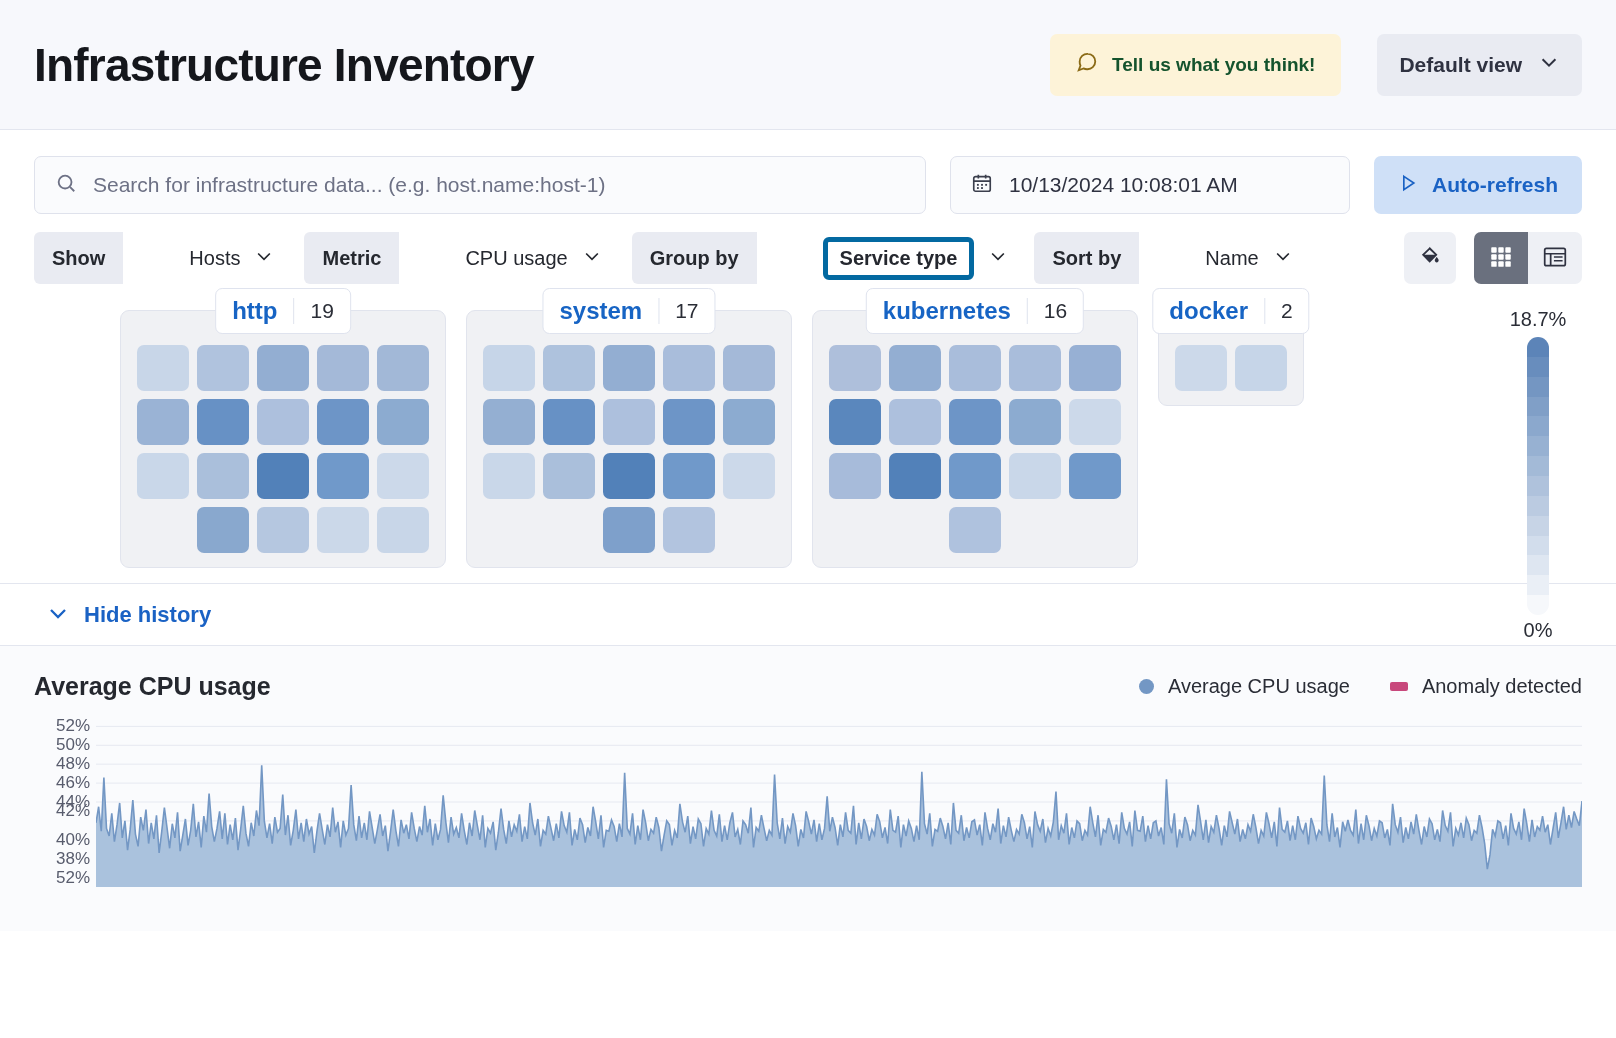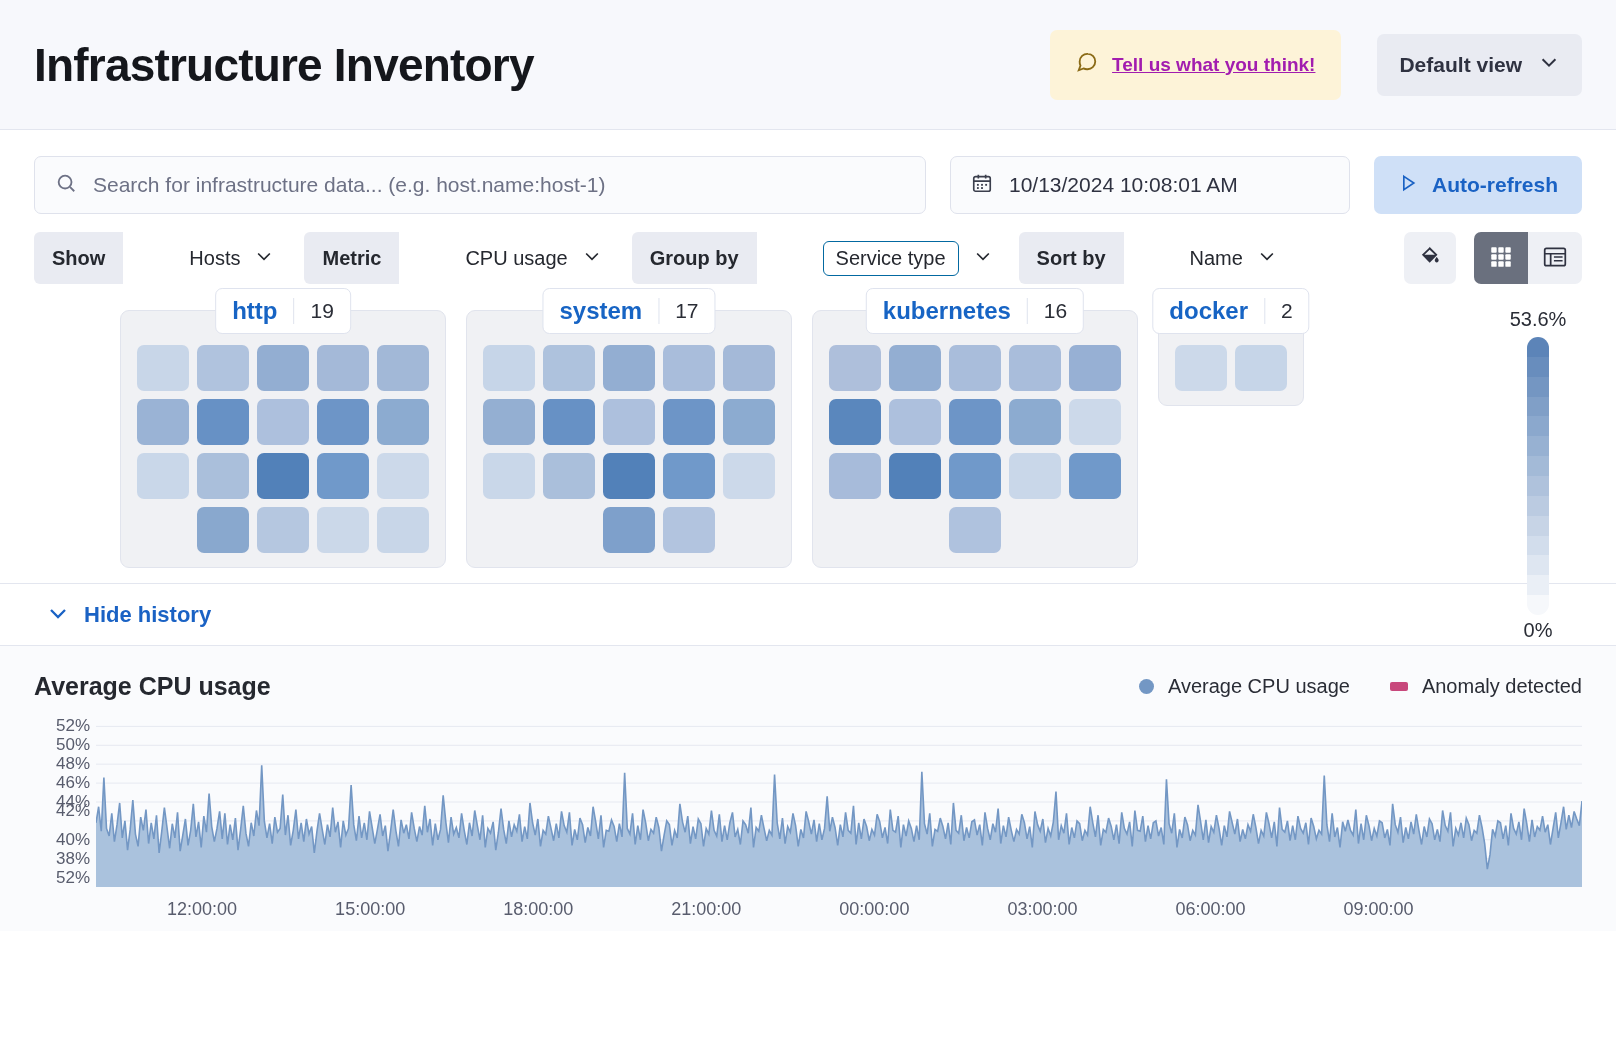--- a/index.html
+++ b/index.html
@@ -29,28 +29,27 @@
   }
   .header-right {
     position: absolute;
     right: 34px; top: 50%; transform: translateY(-50%);
     display: flex; align-items: center; gap: 36px;
   }
   .feedback-btn {
     background: #fdf3d8;
     border: none;
     border-radius: 7px;
-    height: 70px;
+    height: 62px;
     padding: 0 26px;
     display: flex; align-items: center; gap: 14px;
-    color: #a21caf;
+    color: #14532d;
     font-size: 19px; font-weight: 700;
     cursor: pointer;
     font-family: inherit;
-    text-decoration: underline;
   }
   .default-view-btn {
     background: #e9ebf2;
     border: none;
     border-radius: 7px;
     height: 62px;
     padding: 0 22px;
     display: flex; align-items: center; gap: 16px;
     color: #2f3241;
     font-size: 21px; font-weight: 600;
@@ -116,24 +115,24 @@
     height: 52px;
     display: flex; align-items: center; gap: 14px;
     padding: 0 18px;
     font-size: 20px; color: #25282f;
     border-radius: 0 6px 6px 0;
     cursor: pointer;
     margin-left: 48px;
   }
   .filter-value.pill-wrap { padding-right: 14px; }
   .pill {
-    border: 1px solid #0369a1;
+    border: 5px solid #0369a1;
     border-radius: 6px;
     padding: 5px 12px;
-    font-weight: 400; font-size: 20px;
+    font-weight: 700; font-size: 20px;
   }
   .view-tools {
     position: absolute; right: 34px; top: 18px;
     display: flex; align-items: center; gap: 18px;
   }
   .icon-btn {
     width: 52px; height: 52px;
     background: #eef0f5;
     border: none; border-radius: 7px;
     display: flex; align-items: center; justify-content: center;
@@ -509,21 +508,21 @@
           <div class="group-body">
             <div class="wrow">
               <div class="tile" style="background: rgb(204, 217, 234);"></div>
               <div class="tile" style="background: rgb(198, 213, 232);"></div>
             </div>
           </div>
         </div>
       </div>
 
     <div class="legend-bar">
-      <div class="legend-top">53.6%</div>
+      <div class="legend-top">18.7%</div>
       <div class="legend-strip" id="legend-strip">
           <div style="background: rgb(92, 132, 184);"></div>
           <div style="background: rgb(104, 141, 189);"></div>
           <div style="background: rgb(116, 150, 194);"></div>
           <div style="background: rgb(128, 159, 199);"></div>
           <div style="background: rgb(139, 168, 205);"></div>
           <div style="background: rgb(151, 177, 210);"></div>
           <div style="background: rgb(163, 186, 215);"></div>
           <div style="background: rgb(175, 194, 220);"></div>
           <div style="background: rgb(187, 203, 225);"></div>
@@ -580,26 +579,16 @@
               <line x1="0" y1="66.1" x2="1486" y2="66.1" stroke="#e6e9f1" stroke-width="1"></line>
               <line x1="0" y1="85.0" x2="1486" y2="85.0" stroke="#e6e9f1" stroke-width="1"></line>
               <line x1="0" y1="103.9" x2="1486" y2="103.9" stroke="#e6e9f1" stroke-width="1"></line>
               <line x1="0" y1="122.8" x2="1486" y2="122.8" stroke="#e6e9f1" stroke-width="1"></line>
               <line x1="0" y1="141.7" x2="1486" y2="141.7" stroke="#e6e9f1" stroke-width="1"></line>
               <line x1="0" y1="160.6" x2="1486" y2="160.6" stroke="#e6e9f1" stroke-width="1"></line>
             </g>
             <path d="M0.00 105.78 L2.63 89.72 L5.26 114.28 L7.89 60.44 L10.52 111.44 L13.15 119.00 L15.78 96.33 L18.41 124.67 L21.04 107.67 L23.67 85.94 L26.30 120.89 L28.93 103.89 L31.56 133.17 L34.19 112.39 L36.82 83.11 L39.45 117.11 L42.08 129.39 L44.71 100.11 L47.34 113.33 L49.97 92.56 L52.60 126.56 L55.23 105.78 L57.86 121.83 L60.49 98.22 L63.12 136.00 L65.75 114.28 L68.38 90.67 L71.01 110.50 L73.64 131.28 L76.27 106.72 L78.90 120.89 L81.53 95.39 L84.16 134.11 L86.79 118.06 L89.42 102.00 L92.05 128.44 L94.68 113.33 L97.31 86.89 L99.94 119.94 L102.57 104.83 L105.20 130.33 L107.83 99.17 L110.46 115.22 L113.09 76.50 L115.72 109.56 L118.35 124.67 L120.98 111.44 L123.61 94.44 L126.24 121.83 L128.87 96.33 L131.50 127.50 L134.13 107.67 L136.76 122.78 L139.39 101.06 L142.02 133.17 L144.65 112.39 L147.28 88.78 L149.92 116.17 L152.55 129.39 L155.18 105.78 L157.81 119.00 L160.44 93.50 L163.07 108.61 L165.70 48.17 L168.33 103.89 L170.96 120.89 L173.59 106.72 L176.22 126.56 L178.85 100.11 L181.48 115.22 L184.11 111.44 L186.74 77.44 L189.37 118.06 L192.00 98.22 L194.63 128.44 L197.26 113.33 L199.89 92.56 L202.52 121.83 L205.15 105.78 L207.78 124.67 L210.41 102.00 L213.04 117.11 L215.67 109.56 L218.30 136.00 L220.93 114.28 L223.56 96.33 L226.19 112.39 L228.82 127.50 L231.45 107.67 L234.08 119.94 L236.71 90.67 L239.34 115.22 L241.97 104.83 L244.60 130.33 L247.23 103.89 L249.86 118.06 L252.49 111.44 L255.12 68.00 L257.75 107.67 L260.38 123.72 L263.01 99.17 L265.64 120.89 L268.27 105.78 L270.90 122.78 L273.53 94.44 L276.16 110.50 L278.79 126.56 L281.42 112.39 L284.05 97.28 L286.68 119.00 L289.31 108.61 L291.94 134.11 L294.57 114.28 L297.20 92.56 L299.83 113.33 L302.46 129.39 L305.09 102.94 L307.72 116.17 L310.35 107.67 L312.98 121.83 L315.61 95.39 L318.24 111.44 L320.87 124.67 L323.50 109.56 L326.13 118.06 L328.76 88.78 L331.39 115.22 L334.02 102.00 L336.65 128.44 L339.28 106.72 L341.91 122.78 L344.54 112.39 L347.17 78.39 L349.80 104.83 L352.43 125.61 L355.06 100.11 L357.69 117.11 L360.32 110.50 L362.95 120.89 L365.58 96.33 L368.21 113.33 L370.84 127.50 L373.47 105.78 L376.10 119.00 L378.73 93.50 L381.36 108.61 L383.99 122.78 L386.62 98.22 L389.25 130.33 L391.88 111.44 L394.51 116.17 L397.14 104.83 L399.77 133.17 L402.40 115.22 L405.03 91.61 L407.66 112.39 L410.29 126.56 L412.92 103.89 L415.55 119.94 L418.18 107.67 L420.81 114.28 L423.44 97.28 L426.07 124.67 L428.70 109.56 L431.33 121.83 L433.96 85.94 L436.59 105.78 L439.22 118.06 L441.85 102.00 L444.48 129.39 L447.12 113.33 L449.75 117.11 L452.38 99.17 L455.01 111.44 L457.64 123.72 L460.27 106.72 L462.90 120.89 L465.53 94.44 L468.16 108.61 L470.79 115.22 L473.42 95.39 L476.05 128.44 L478.68 112.39 L481.31 122.78 L483.94 101.06 L486.57 107.67 L489.20 125.61 L491.83 110.50 L494.46 119.00 L497.09 89.72 L499.72 104.83 L502.35 121.83 L504.98 98.22 L507.61 130.33 L510.24 113.33 L512.87 114.28 L515.50 102.94 L518.13 109.56 L520.76 124.67 L523.39 106.72 L526.02 119.94 L528.65 55.72 L531.28 111.44 L533.91 117.11 L536.54 96.33 L539.17 127.50 L541.80 108.61 L544.43 122.78 L547.06 92.56 L549.69 105.78 L552.32 123.72 L554.95 112.39 L557.58 116.17 L560.21 100.11 L562.84 110.50 L565.47 134.11 L568.10 118.06 L570.73 103.89 L573.36 107.67 L575.99 128.44 L578.62 113.33 L581.25 120.89 L583.88 86.89 L586.51 104.83 L589.14 115.22 L591.77 99.17 L594.40 126.56 L597.03 109.56 L599.66 121.83 L602.29 102.00 L604.92 106.72 L607.55 129.39 L610.18 111.44 L612.81 117.11 L615.44 93.50 L618.07 113.33 L620.70 119.00 L623.33 97.28 L625.96 124.67 L628.59 108.61 L631.22 122.78 L633.85 105.78 L636.48 95.39 L639.11 119.94 L641.74 112.39 L644.37 127.50 L647.00 103.89 L649.63 107.67 L652.26 116.17 L654.89 90.67 L657.52 130.33 L660.15 110.50 L662.78 114.28 L665.41 98.22 L668.04 111.44 L670.67 123.72 L673.30 113.33 L675.93 118.06 L678.56 57.61 L681.19 105.78 L683.82 121.83 L686.45 101.06 L689.08 126.56 L691.71 109.56 L694.34 115.22 L696.97 96.33 L699.60 108.61 L702.23 129.39 L704.86 112.39 L707.49 120.89 L710.12 94.44 L712.75 104.83 L715.38 117.11 L718.01 102.94 L720.64 124.67 L723.27 106.72 L725.90 122.78 L728.53 111.44 L731.16 79.33 L733.79 114.28 L736.42 100.11 L739.05 110.50 L741.68 128.44 L744.32 107.67 L746.95 119.94 L749.58 95.39 L752.21 113.33 L754.84 116.17 L757.47 88.78 L760.10 127.50 L762.73 105.78 L765.36 121.83 L767.99 102.00 L770.62 109.56 L773.25 123.72 L775.88 112.39 L778.51 118.06 L781.14 97.28 L783.77 104.83 L786.40 120.89 L789.03 110.50 L791.66 126.56 L794.29 92.56 L796.92 113.33 L799.55 115.22 L802.18 99.17 L804.81 130.33 L807.44 107.67 L810.07 119.00 L812.70 103.89 L815.33 111.44 L817.96 124.67 L820.59 108.61 L823.22 122.78 L825.85 54.78 L828.48 106.72 L831.11 117.11 L833.74 96.33 L836.37 129.39 L839.00 112.39 L841.63 114.28 L844.26 101.06 L846.89 109.56 L849.52 121.83 L852.15 105.78 L854.78 127.50 L857.41 85.94 L860.04 113.33 L862.67 116.17 L865.30 98.22 L867.93 123.72 L870.56 110.50 L873.19 120.89 L875.82 104.83 L878.45 102.94 L881.08 118.06 L883.71 107.67 L886.34 128.44 L888.97 95.39 L891.60 111.44 L894.23 122.78 L896.86 106.72 L899.49 115.22 L902.12 91.61 L904.75 126.56 L907.38 108.61 L910.01 119.94 L912.64 100.11 L915.27 113.33 L917.90 124.67 L920.53 112.39 L923.16 117.11 L925.79 97.28 L928.42 105.78 L931.05 121.83 L933.68 109.56 L936.31 130.33 L938.94 94.44 L941.57 107.67 L944.20 114.28 L946.83 102.00 L949.46 125.61 L952.09 111.44 L954.72 119.00 L957.35 104.83 L959.98 74.61 L962.61 122.78 L965.24 108.61 L967.87 116.17 L970.50 96.33 L973.13 127.50 L975.76 110.50 L978.39 120.89 L981.02 103.89 L983.65 106.72 L986.28 123.72 L988.91 113.33 L991.54 118.06 L994.17 89.72 L996.80 105.78 L999.43 119.94 L1002.06 98.22 L1004.69 128.44 L1007.32 112.39 L1009.95 115.22 L1012.58 101.06 L1015.21 109.56 L1017.84 122.78 L1020.47 107.67 L1023.10 126.56 L1025.73 95.39 L1028.36 111.44 L1030.99 117.11 L1033.62 104.83 L1036.25 129.39 L1038.88 93.50 L1041.52 113.33 L1044.15 114.28 L1046.78 99.17 L1049.41 124.67 L1052.04 108.61 L1054.67 121.83 L1057.30 105.78 L1059.93 103.89 L1062.56 119.00 L1065.19 110.50 L1067.82 127.50 L1070.45 62.33 L1073.08 106.72 L1075.71 116.17 L1078.34 96.33 L1080.97 130.33 L1083.60 112.39 L1086.23 120.89 L1088.86 100.11 L1091.49 107.67 L1094.12 123.72 L1096.75 113.33 L1099.38 118.06 L1102.01 87.83 L1104.64 104.83 L1107.27 122.78 L1109.90 102.94 L1112.53 125.61 L1115.16 109.56 L1117.79 115.22 L1120.42 98.22 L1123.05 111.44 L1125.68 128.44 L1128.31 108.61 L1130.94 119.94 L1133.57 94.44 L1136.20 105.78 L1138.83 117.11 L1141.46 102.00 L1144.09 124.67 L1146.72 112.39 L1149.35 121.83 L1151.98 107.67 L1154.61 114.28 L1157.24 97.28 L1159.87 110.50 L1162.50 126.56 L1165.13 113.33 L1167.76 119.00 L1170.39 95.39 L1173.02 106.72 L1175.65 120.89 L1178.28 104.83 L1180.91 129.39 L1183.54 90.67 L1186.17 112.39 L1188.80 115.22 L1191.43 103.89 L1194.06 123.72 L1196.69 108.61 L1199.32 122.78 L1201.95 99.17 L1204.58 111.44 L1207.21 116.17 L1209.84 105.78 L1212.47 127.50 L1215.10 101.06 L1217.73 109.56 L1220.36 121.83 L1222.99 113.33 L1225.62 117.11 L1228.25 58.56 L1230.88 107.67 L1233.51 124.67 L1236.14 96.33 L1238.77 119.94 L1241.40 110.50 L1244.03 130.33 L1246.66 104.83 L1249.29 114.28 L1251.92 102.94 L1254.55 113.33 L1257.18 118.06 L1259.81 92.56 L1262.44 126.56 L1265.07 106.72 L1267.70 122.78 L1270.33 98.22 L1272.96 108.61 L1275.59 123.72 L1278.22 111.44 L1280.85 119.00 L1283.48 103.89 L1286.11 105.78 L1288.74 120.89 L1291.37 112.39 L1294.00 128.44 L1296.63 86.89 L1299.26 107.67 L1301.89 115.22 L1304.52 100.11 L1307.15 125.61 L1309.78 110.50 L1312.41 121.83 L1315.04 104.83 L1317.67 117.11 L1320.30 97.28 L1322.93 113.33 L1325.56 127.50 L1328.19 109.56 L1330.82 119.94 L1333.45 102.00 L1336.08 106.72 L1338.72 122.78 L1341.35 112.39 L1343.98 124.67 L1346.61 93.50 L1349.24 108.61 L1351.87 114.28 L1354.50 95.39 L1357.13 129.39 L1359.76 111.44 L1362.39 118.06 L1365.02 105.78 L1367.65 120.89 L1370.28 101.06 L1372.91 107.67 L1375.54 123.72 L1378.17 113.33 L1380.80 116.17 L1383.43 98.22 L1386.06 110.50 L1388.69 126.56 L1391.32 152.06 L1393.95 137.89 L1396.58 112.39 L1399.21 119.00 L1401.84 103.89 L1404.47 105.78 L1407.10 121.83 L1409.73 108.61 L1412.36 128.44 L1414.99 96.33 L1417.62 111.44 L1420.25 117.11 L1422.88 104.83 L1425.51 122.78 L1428.14 91.61 L1430.77 106.72 L1433.40 124.67 L1436.03 102.94 L1438.66 119.94 L1441.29 109.56 L1443.92 113.33 L1446.55 99.17 L1449.18 115.22 L1451.81 107.67 L1454.44 127.50 L1457.07 111.44 L1459.70 95.39 L1462.33 120.89 L1464.96 105.78 L1467.59 89.72 L1470.22 112.39 L1472.85 98.22 L1475.48 110.50 L1478.11 94.44 L1480.74 102.00 L1483.37 108.61 L1486.00 84.06 L1486 170 L0 170 Z" fill="#aac2dd"></path>
             <path d="M0.00 105.78 L2.63 89.72 L5.26 114.28 L7.89 60.44 L10.52 111.44 L13.15 119.00 L15.78 96.33 L18.41 124.67 L21.04 107.67 L23.67 85.94 L26.30 120.89 L28.93 103.89 L31.56 133.17 L34.19 112.39 L36.82 83.11 L39.45 117.11 L42.08 129.39 L44.71 100.11 L47.34 113.33 L49.97 92.56 L52.60 126.56 L55.23 105.78 L57.86 121.83 L60.49 98.22 L63.12 136.00 L65.75 114.28 L68.38 90.67 L71.01 110.50 L73.64 131.28 L76.27 106.72 L78.90 120.89 L81.53 95.39 L84.16 134.11 L86.79 118.06 L89.42 102.00 L92.05 128.44 L94.68 113.33 L97.31 86.89 L99.94 119.94 L102.57 104.83 L105.20 130.33 L107.83 99.17 L110.46 115.22 L113.09 76.50 L115.72 109.56 L118.35 124.67 L120.98 111.44 L123.61 94.44 L126.24 121.83 L128.87 96.33 L131.50 127.50 L134.13 107.67 L136.76 122.78 L139.39 101.06 L142.02 133.17 L144.65 112.39 L147.28 88.78 L149.92 116.17 L152.55 129.39 L155.18 105.78 L157.81 119.00 L160.44 93.50 L163.07 108.61 L165.70 48.17 L168.33 103.89 L170.96 120.89 L173.59 106.72 L176.22 126.56 L178.85 100.11 L181.48 115.22 L184.11 111.44 L186.74 77.44 L189.37 118.06 L192.00 98.22 L194.63 128.44 L197.26 113.33 L199.89 92.56 L202.52 121.83 L205.15 105.78 L207.78 124.67 L210.41 102.00 L213.04 117.11 L215.67 109.56 L218.30 136.00 L220.93 114.28 L223.56 96.33 L226.19 112.39 L228.82 127.50 L231.45 107.67 L234.08 119.94 L236.71 90.67 L239.34 115.22 L241.97 104.83 L244.60 130.33 L247.23 103.89 L249.86 118.06 L252.49 111.44 L255.12 68.00 L257.75 107.67 L260.38 123.72 L263.01 99.17 L265.64 120.89 L268.27 105.78 L270.90 122.78 L273.53 94.44 L276.16 110.50 L278.79 126.56 L281.42 112.39 L284.05 97.28 L286.68 119.00 L289.31 108.61 L291.94 134.11 L294.57 114.28 L297.20 92.56 L299.83 113.33 L302.46 129.39 L305.09 102.94 L307.72 116.17 L310.35 107.67 L312.98 121.83 L315.61 95.39 L318.24 111.44 L320.87 124.67 L323.50 109.56 L326.13 118.06 L328.76 88.78 L331.39 115.22 L334.02 102.00 L336.65 128.44 L339.28 106.72 L341.91 122.78 L344.54 112.39 L347.17 78.39 L349.80 104.83 L352.43 125.61 L355.06 100.11 L357.69 117.11 L360.32 110.50 L362.95 120.89 L365.58 96.33 L368.21 113.33 L370.84 127.50 L373.47 105.78 L376.10 119.00 L378.73 93.50 L381.36 108.61 L383.99 122.78 L386.62 98.22 L389.25 130.33 L391.88 111.44 L394.51 116.17 L397.14 104.83 L399.77 133.17 L402.40 115.22 L405.03 91.61 L407.66 112.39 L410.29 126.56 L412.92 103.89 L415.55 119.94 L418.18 107.67 L420.81 114.28 L423.44 97.28 L426.07 124.67 L428.70 109.56 L431.33 121.83 L433.96 85.94 L436.59 105.78 L439.22 118.06 L441.85 102.00 L444.48 129.39 L447.12 113.33 L449.75 117.11 L452.38 99.17 L455.01 111.44 L457.64 123.72 L460.27 106.72 L462.90 120.89 L465.53 94.44 L468.16 108.61 L470.79 115.22 L473.42 95.39 L476.05 128.44 L478.68 112.39 L481.31 122.78 L483.94 101.06 L486.57 107.67 L489.20 125.61 L491.83 110.50 L494.46 119.00 L497.09 89.72 L499.72 104.83 L502.35 121.83 L504.98 98.22 L507.61 130.33 L510.24 113.33 L512.87 114.28 L515.50 102.94 L518.13 109.56 L520.76 124.67 L523.39 106.72 L526.02 119.94 L528.65 55.72 L531.28 111.44 L533.91 117.11 L536.54 96.33 L539.17 127.50 L541.80 108.61 L544.43 122.78 L547.06 92.56 L549.69 105.78 L552.32 123.72 L554.95 112.39 L557.58 116.17 L560.21 100.11 L562.84 110.50 L565.47 134.11 L568.10 118.06 L570.73 103.89 L573.36 107.67 L575.99 128.44 L578.62 113.33 L581.25 120.89 L583.88 86.89 L586.51 104.83 L589.14 115.22 L591.77 99.17 L594.40 126.56 L597.03 109.56 L599.66 121.83 L602.29 102.00 L604.92 106.72 L607.55 129.39 L610.18 111.44 L612.81 117.11 L615.44 93.50 L618.07 113.33 L620.70 119.00 L623.33 97.28 L625.96 124.67 L628.59 108.61 L631.22 122.78 L633.85 105.78 L636.48 95.39 L639.11 119.94 L641.74 112.39 L644.37 127.50 L647.00 103.89 L649.63 107.67 L652.26 116.17 L654.89 90.67 L657.52 130.33 L660.15 110.50 L662.78 114.28 L665.41 98.22 L668.04 111.44 L670.67 123.72 L673.30 113.33 L675.93 118.06 L678.56 57.61 L681.19 105.78 L683.82 121.83 L686.45 101.06 L689.08 126.56 L691.71 109.56 L694.34 115.22 L696.97 96.33 L699.60 108.61 L702.23 129.39 L704.86 112.39 L707.49 120.89 L710.12 94.44 L712.75 104.83 L715.38 117.11 L718.01 102.94 L720.64 124.67 L723.27 106.72 L725.90 122.78 L728.53 111.44 L731.16 79.33 L733.79 114.28 L736.42 100.11 L739.05 110.50 L741.68 128.44 L744.32 107.67 L746.95 119.94 L749.58 95.39 L752.21 113.33 L754.84 116.17 L757.47 88.78 L760.10 127.50 L762.73 105.78 L765.36 121.83 L767.99 102.00 L770.62 109.56 L773.25 123.72 L775.88 112.39 L778.51 118.06 L781.14 97.28 L783.77 104.83 L786.40 120.89 L789.03 110.50 L791.66 126.56 L794.29 92.56 L796.92 113.33 L799.55 115.22 L802.18 99.17 L804.81 130.33 L807.44 107.67 L810.07 119.00 L812.70 103.89 L815.33 111.44 L817.96 124.67 L820.59 108.61 L823.22 122.78 L825.85 54.78 L828.48 106.72 L831.11 117.11 L833.74 96.33 L836.37 129.39 L839.00 112.39 L841.63 114.28 L844.26 101.06 L846.89 109.56 L849.52 121.83 L852.15 105.78 L854.78 127.50 L857.41 85.94 L860.04 113.33 L862.67 116.17 L865.30 98.22 L867.93 123.72 L870.56 110.50 L873.19 120.89 L875.82 104.83 L878.45 102.94 L881.08 118.06 L883.71 107.67 L886.34 128.44 L888.97 95.39 L891.60 111.44 L894.23 122.78 L896.86 106.72 L899.49 115.22 L902.12 91.61 L904.75 126.56 L907.38 108.61 L910.01 119.94 L912.64 100.11 L915.27 113.33 L917.90 124.67 L920.53 112.39 L923.16 117.11 L925.79 97.28 L928.42 105.78 L931.05 121.83 L933.68 109.56 L936.31 130.33 L938.94 94.44 L941.57 107.67 L944.20 114.28 L946.83 102.00 L949.46 125.61 L952.09 111.44 L954.72 119.00 L957.35 104.83 L959.98 74.61 L962.61 122.78 L965.24 108.61 L967.87 116.17 L970.50 96.33 L973.13 127.50 L975.76 110.50 L978.39 120.89 L981.02 103.89 L983.65 106.72 L986.28 123.72 L988.91 113.33 L991.54 118.06 L994.17 89.72 L996.80 105.78 L999.43 119.94 L1002.06 98.22 L1004.69 128.44 L1007.32 112.39 L1009.95 115.22 L1012.58 101.06 L1015.21 109.56 L1017.84 122.78 L1020.47 107.67 L1023.10 126.56 L1025.73 95.39 L1028.36 111.44 L1030.99 117.11 L1033.62 104.83 L1036.25 129.39 L1038.88 93.50 L1041.52 113.33 L1044.15 114.28 L1046.78 99.17 L1049.41 124.67 L1052.04 108.61 L1054.67 121.83 L1057.30 105.78 L1059.93 103.89 L1062.56 119.00 L1065.19 110.50 L1067.82 127.50 L1070.45 62.33 L1073.08 106.72 L1075.71 116.17 L1078.34 96.33 L1080.97 130.33 L1083.60 112.39 L1086.23 120.89 L1088.86 100.11 L1091.49 107.67 L1094.12 123.72 L1096.75 113.33 L1099.38 118.06 L1102.01 87.83 L1104.64 104.83 L1107.27 122.78 L1109.90 102.94 L1112.53 125.61 L1115.16 109.56 L1117.79 115.22 L1120.42 98.22 L1123.05 111.44 L1125.68 128.44 L1128.31 108.61 L1130.94 119.94 L1133.57 94.44 L1136.20 105.78 L1138.83 117.11 L1141.46 102.00 L1144.09 124.67 L1146.72 112.39 L1149.35 121.83 L1151.98 107.67 L1154.61 114.28 L1157.24 97.28 L1159.87 110.50 L1162.50 126.56 L1165.13 113.33 L1167.76 119.00 L1170.39 95.39 L1173.02 106.72 L1175.65 120.89 L1178.28 104.83 L1180.91 129.39 L1183.54 90.67 L1186.17 112.39 L1188.80 115.22 L1191.43 103.89 L1194.06 123.72 L1196.69 108.61 L1199.32 122.78 L1201.95 99.17 L1204.58 111.44 L1207.21 116.17 L1209.84 105.78 L1212.47 127.50 L1215.10 101.06 L1217.73 109.56 L1220.36 121.83 L1222.99 113.33 L1225.62 117.11 L1228.25 58.56 L1230.88 107.67 L1233.51 124.67 L1236.14 96.33 L1238.77 119.94 L1241.40 110.50 L1244.03 130.33 L1246.66 104.83 L1249.29 114.28 L1251.92 102.94 L1254.55 113.33 L1257.18 118.06 L1259.81 92.56 L1262.44 126.56 L1265.07 106.72 L1267.70 122.78 L1270.33 98.22 L1272.96 108.61 L1275.59 123.72 L1278.22 111.44 L1280.85 119.00 L1283.48 103.89 L1286.11 105.78 L1288.74 120.89 L1291.37 112.39 L1294.00 128.44 L1296.63 86.89 L1299.26 107.67 L1301.89 115.22 L1304.52 100.11 L1307.15 125.61 L1309.78 110.50 L1312.41 121.83 L1315.04 104.83 L1317.67 117.11 L1320.30 97.28 L1322.93 113.33 L1325.56 127.50 L1328.19 109.56 L1330.82 119.94 L1333.45 102.00 L1336.08 106.72 L1338.72 122.78 L1341.35 112.39 L1343.98 124.67 L1346.61 93.50 L1349.24 108.61 L1351.87 114.28 L1354.50 95.39 L1357.13 129.39 L1359.76 111.44 L1362.39 118.06 L1365.02 105.78 L1367.65 120.89 L1370.28 101.06 L1372.91 107.67 L1375.54 123.72 L1378.17 113.33 L1380.80 116.17 L1383.43 98.22 L1386.06 110.50 L1388.69 126.56 L1391.32 152.06 L1393.95 137.89 L1396.58 112.39 L1399.21 119.00 L1401.84 103.89 L1404.47 105.78 L1407.10 121.83 L1409.73 108.61 L1412.36 128.44 L1414.99 96.33 L1417.62 111.44 L1420.25 117.11 L1422.88 104.83 L1425.51 122.78 L1428.14 91.61 L1430.77 106.72 L1433.40 124.67 L1436.03 102.94 L1438.66 119.94 L1441.29 109.56 L1443.92 113.33 L1446.55 99.17 L1449.18 115.22 L1451.81 107.67 L1454.44 127.50 L1457.07 111.44 L1459.70 95.39 L1462.33 120.89 L1464.96 105.78 L1467.59 89.72 L1470.22 112.39 L1472.85 98.22 L1475.48 110.50 L1478.11 94.44 L1480.74 102.00 L1483.37 108.61 L1486.00 84.06 " fill="none" stroke="#7397c4" stroke-width="1.6"></path>
           </svg></div>
-      <div class="x-axis" id="x-axis">
-          <div class="xtick" style="left: 106.1px;">12:00:00</div>
-          <div class="xtick" style="left: 274.167px;">15:00:00</div>
-          <div class="xtick" style="left: 442.234px;">18:00:00</div>
-          <div class="xtick" style="left: 610.3px;">21:00:00</div>
-          <div class="xtick" style="left: 778.367px;">00:00:00</div>
-          <div class="xtick" style="left: 946.433px;">03:00:00</div>
-          <div class="xtick" style="left: 1114.5px;">06:00:00</div>
-          <div class="xtick" style="left: 1282.57px;">09:00:00</div>
-        </div>
     </div>
   </div>
 
 </div>
 
 </body></html>

